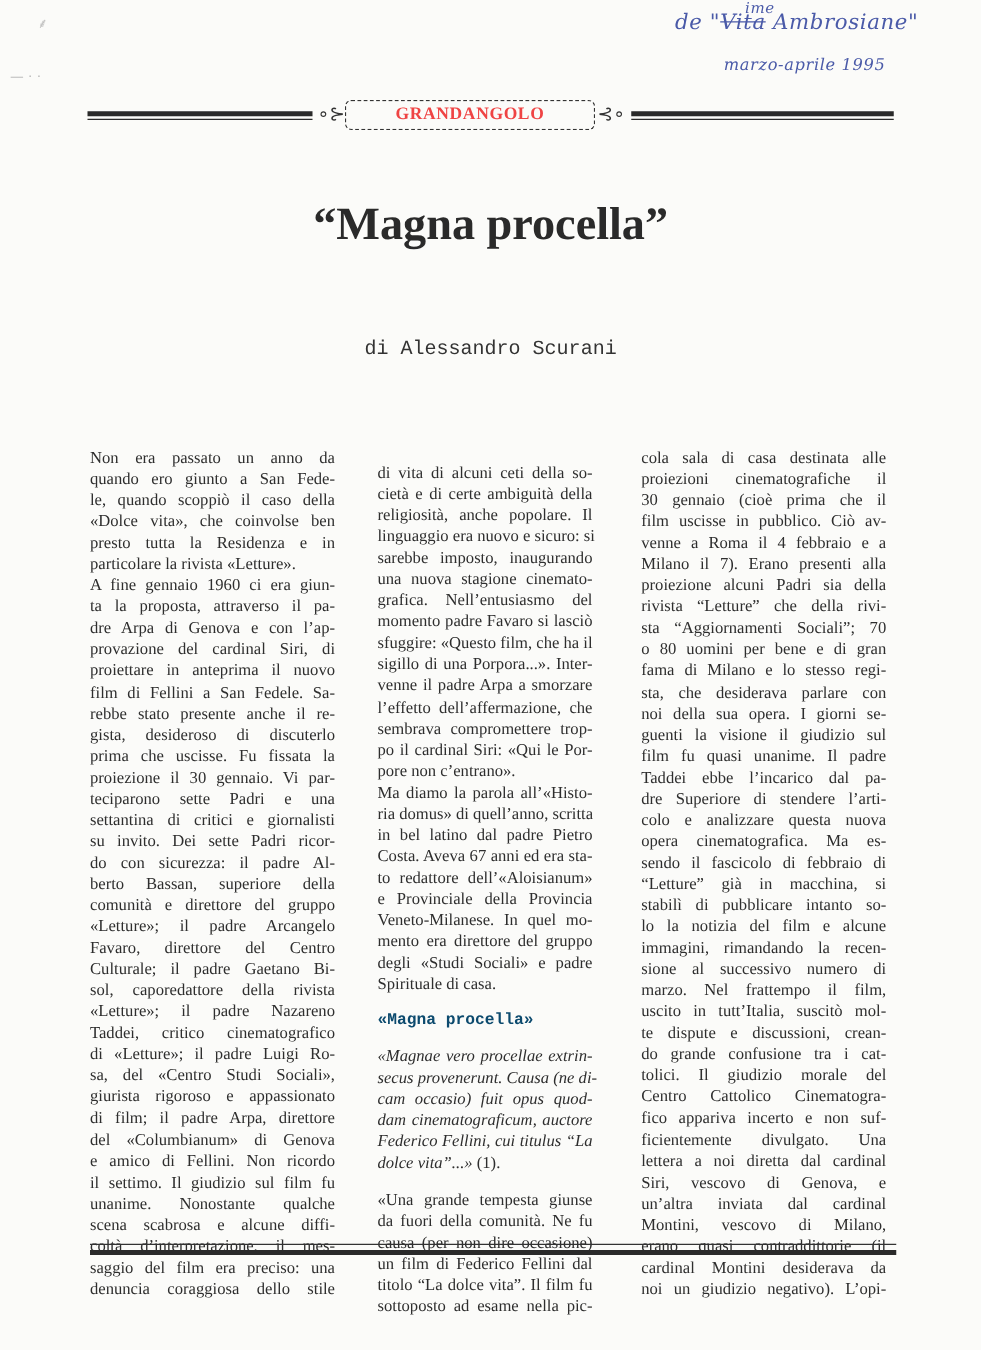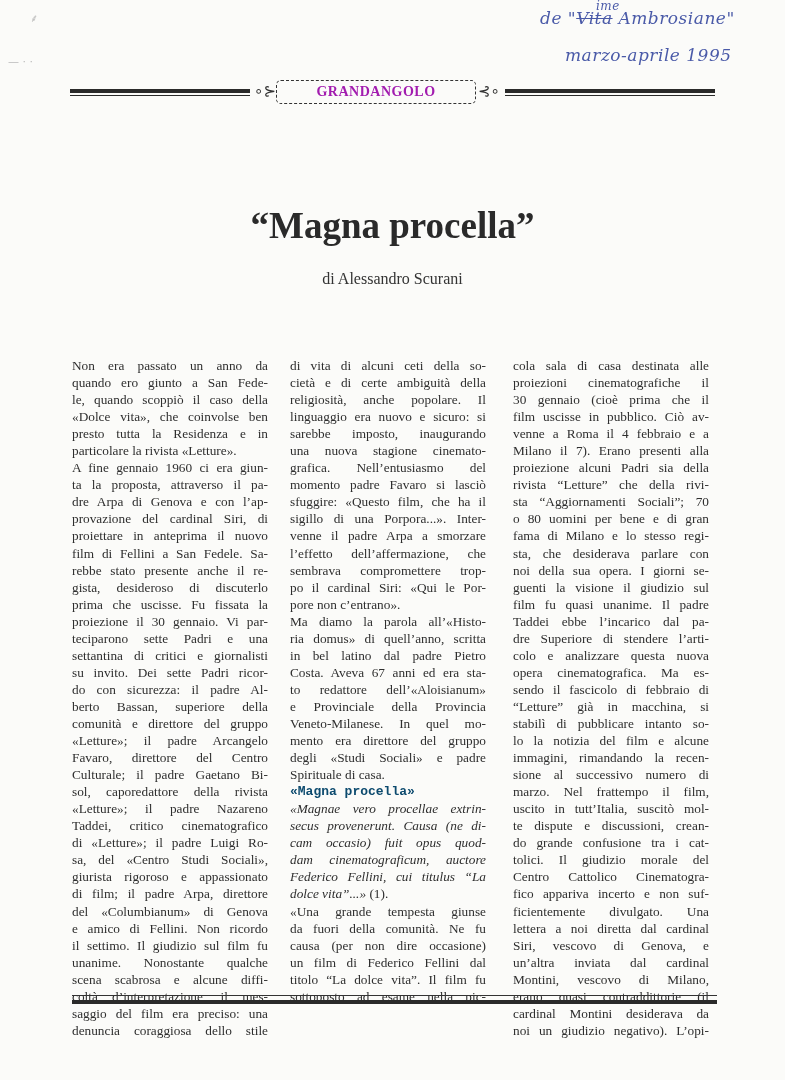--- a/index.html
+++ b/index.html
@@ -21,61 +21,61 @@
       position: absolute;
       color: #4a5aa8;
       font-family: "DejaVu Serif", serif;
       font-style: italic;
       font-size: 17px;
       letter-spacing: 0.5px;
     }
     .hw-line1 { left: 540px; top: 8px; }
     .hw-line1 .strike { text-decoration: line-through; }
     .hw-line1 .insert { position: absolute; left: 56px; top: -9px; font-size: 12px; }
-    .hw-line2 { left: 565px; top: 45px; font-size: 17px; }
+    .hw-line2 { left: 579px; top: 45px; font-size: 13px; }
 
     
     .header-rule { position: absolute; top: 80px; left: 70px; width: 645px; height: 26px; }
     .rule-left, .rule-right {
       position: absolute; top: 9px; height: 7px;
       border-top: 4px solid #2a2a2a; border-bottom: 1.5px solid #2a2a2a;
     }
     .rule-left { left: 0; width: 180px; }
     .rule-right { left: 435px; width: 210px; }
     .ornament { position: absolute; top: 2px; font-size: 15px; color: #333; font-family: "DejaVu Sans", sans-serif; }
     .ornament.left { left: 184px; }
     .ornament.right { left: 408px; }
     .section-label {
       position: absolute; left: 206px; top: 0; width: 200px; height: 24px;
       border: 1.5px dashed #333; border-radius: 5px;
       text-align: center; font-weight: bold; font-size: 14px; line-height: 21px;
-      letter-spacing: 0.5px; color: #a21caf;
+      letter-spacing: 0.5px; color: #ef4444;
     }
 
     
     .kicker {
       position: absolute; top: 128px; left: 0; width: 785px;
       text-align: center; font-style: italic; font-size: 16px; color: #333;
     }
     .headline {
       position: absolute; top: 160px; left: 0; width: 785px;
-      text-align: center; font-weight: bold; font-size: 37px; line-height: 40px; color: #2a2a2a; margin-top: 46px;
+      text-align: center; font-weight: bold; font-size: 37px; line-height: 40px; color: #2a2a2a;
     }
     .byline {
       position: absolute; top: 270px; left: 0; width: 785px;
-      text-align: center; font-size: 16px; color: #333;
+      text-align: center; font-size: 16px; color: #333; font-family: Liberation Mono, monospace;
     }
 
     
     .col {
       position: absolute; top: 357px; width: 196px;
       font-size: 13.3px; line-height: 17.05px; color: #2e2e2e;
       text-align: justify;
     }
-    .col p, .col div { margin: 0; }
+    .col p, .col div { margin: 12px; }
     .col .line { display: block; white-space: nowrap; text-align: justify; text-align-last: justify; }
     .col .line.last { text-align-last: left; }
     .col1 { left: 72px; }
     .col2 { left: 290px; }
     .col3 { left: 513px; }
     .subhead {
       font-family: Liberation Mono, monospace;
       font-weight: bold; font-size: 13px; margin-top: 14px; margin-bottom: 12px;
       color: #0c4a6e;
     }

